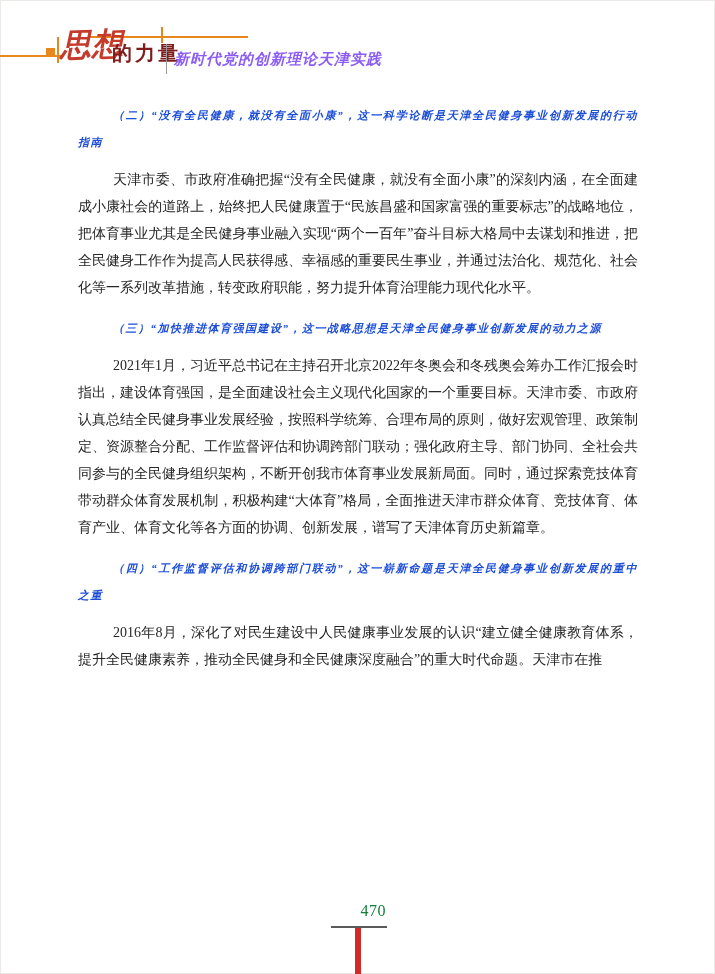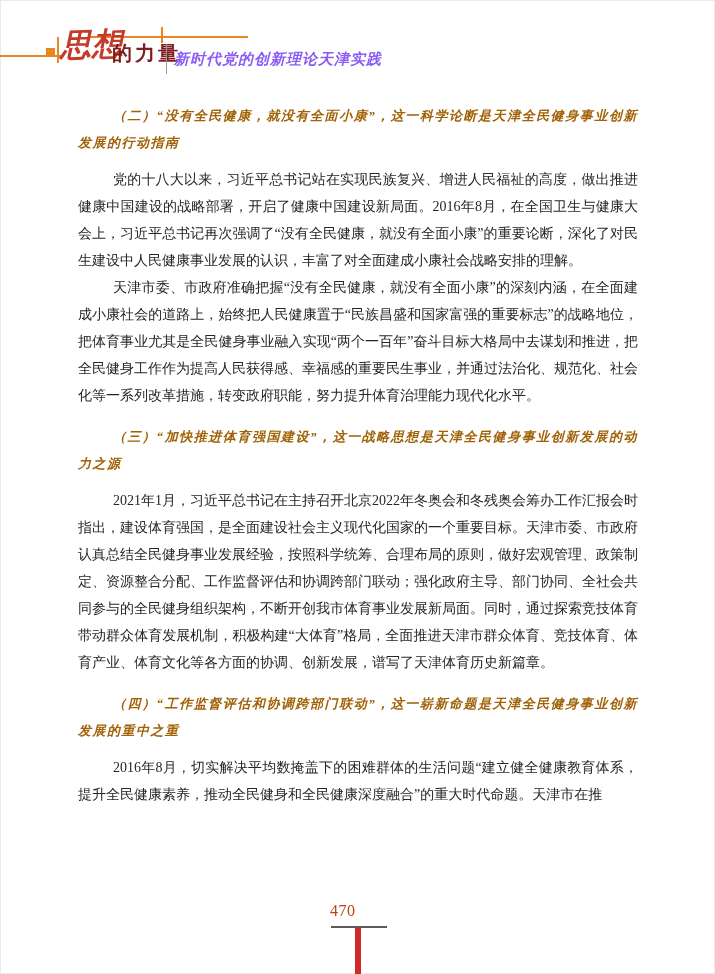--- a/index.html
+++ b/index.html
@@ -46,29 +46,29 @@
   
   .content{
     position:absolute;left:78px;top:88px;width:560px;
     font-size:14px;line-height:27px;color:#262626;
     text-align:justify;
   }
   .content p{margin:0;text-indent:35px;}
   .content p.no-indent{text-indent:0;}
   .content h3{
     margin:14px 0 10px 0;
-    font-size:13px;font-weight:600;font-style:italic;
+    font-size:11px;font-weight:600;font-style:italic;
     letter-spacing:1.5px;line-height:27px;
-    color:#a16207;text-indent:35px;text-align:justify;
+    color:#1d4ed8;text-indent:35px;text-align:justify;
   }
 
   
   .page-num{
     position:absolute;left:330px;top:902px;width:56px;
-    text-align:left;font-size:16px;color:#c2410c;
+    text-align:right;font-size:16px;color:#15803d;
     letter-spacing:0.5px;
   }
   .page-num-rule{position:absolute;left:331px;top:926px;width:56px;height:2px;background:#5a5a5a;}
   .page-red-bar{position:absolute;left:355px;top:928px;width:6px;height:46px;background:#d02b28;}
 </style>
 </head>
 <body>
 
 <div class="page">
 
@@ -79,25 +79,24 @@
     <div class="deco deco-top-line"></div>
     <div class="deco deco-top-tick"></div>
     <span class="logo-main">思想</span>
     <span class="logo-suffix">的力量</span>
     <div class="hdr-divider"></div>
     <span class="hdr-subtitle">新时代党的创新理论天津实践</span>
   </div>
 
   <div class="content">
     <h3>（二）“没有全民健康，就没有全面小康”，这一科学论断是天津全民健身事业创新发展的行动指南</h3>
-    <p>党的十八大以来，习近平总书记站在实现民族复兴、增进人民福祉的高度，做出推进健康中国建设的战略部署，开启了健康中国建设新局面。2016年8月，在全国卫生与健康大会上，习近平总书记再次强调了“没有全民健康，就没有全面小康”的重要论断，深化了对民生建设中人民健康事业发展的认识，丰富了对全面建成小康社会战略安排的理解。</p>
     <p>天津市委、市政府准确把握“没有全民健康，就没有全面小康”的深刻内涵，在全面建成小康社会的道路上，始终把人民健康置于“民族昌盛和国家富强的重要标志”的战略地位，把体育事业尤其是全民健身事业融入实现“两个一百年”奋斗目标大格局中去谋划和推进，把全民健身工作作为提高人民获得感、幸福感的重要民生事业，并通过法治化、规范化、社会化等一系列改革措施，转变政府职能，努力提升体育治理能力现代化水平。</p>
     <h3>（三）“加快推进体育强国建设”，这一战略思想是天津全民健身事业创新发展的动力之源</h3>
     <p>2021年1月，习近平总书记在主持召开北京2022年冬奥会和冬残奥会筹办工作汇报会时指出，建设体育强国，是全面建设社会主义现代化国家的一个重要目标。天津市委、市政府认真总结全民健身事业发展经验，按照科学统筹、合理布局的原则，做好宏观管理、政策制定、资源整合分配、工作监督评估和协调跨部门联动；强化政府主导、部门协同、全社会共同参与的全民健身组织架构，不断开创我市体育事业发展新局面。同时，通过探索竞技体育带动群众体育发展机制，积极构建“大体育”格局，全面推进天津市群众体育、竞技体育、体育产业、体育文化等各方面的协调、创新发展，谱写了天津体育历史新篇章。</p>
     <h3>（四）“工作监督评估和协调跨部门联动”，这一崭新命题是天津全民健身事业创新发展的重中之重</h3>
-    <p>2016年8月，切实解决平均数掩盖下的困难群体的生活问题“建立健全健康教育体系，提升全民健康素养，推动全民健身和全民健康深度融合”的重大时代命题。天津市在推</p>
+    <p>2016年8月，深化了对民生建设中人民健康事业发展的认识“建立健全健康教育体系，提升全民健康素养，推动全民健身和全民健康深度融合”的重大时代命题。天津市在推</p>
   </div>
 
   <div class="page-num">470</div>
   <div class="page-num-rule"></div>
   <div class="page-red-bar"></div>
 
 </div>
 
 </body></html>

